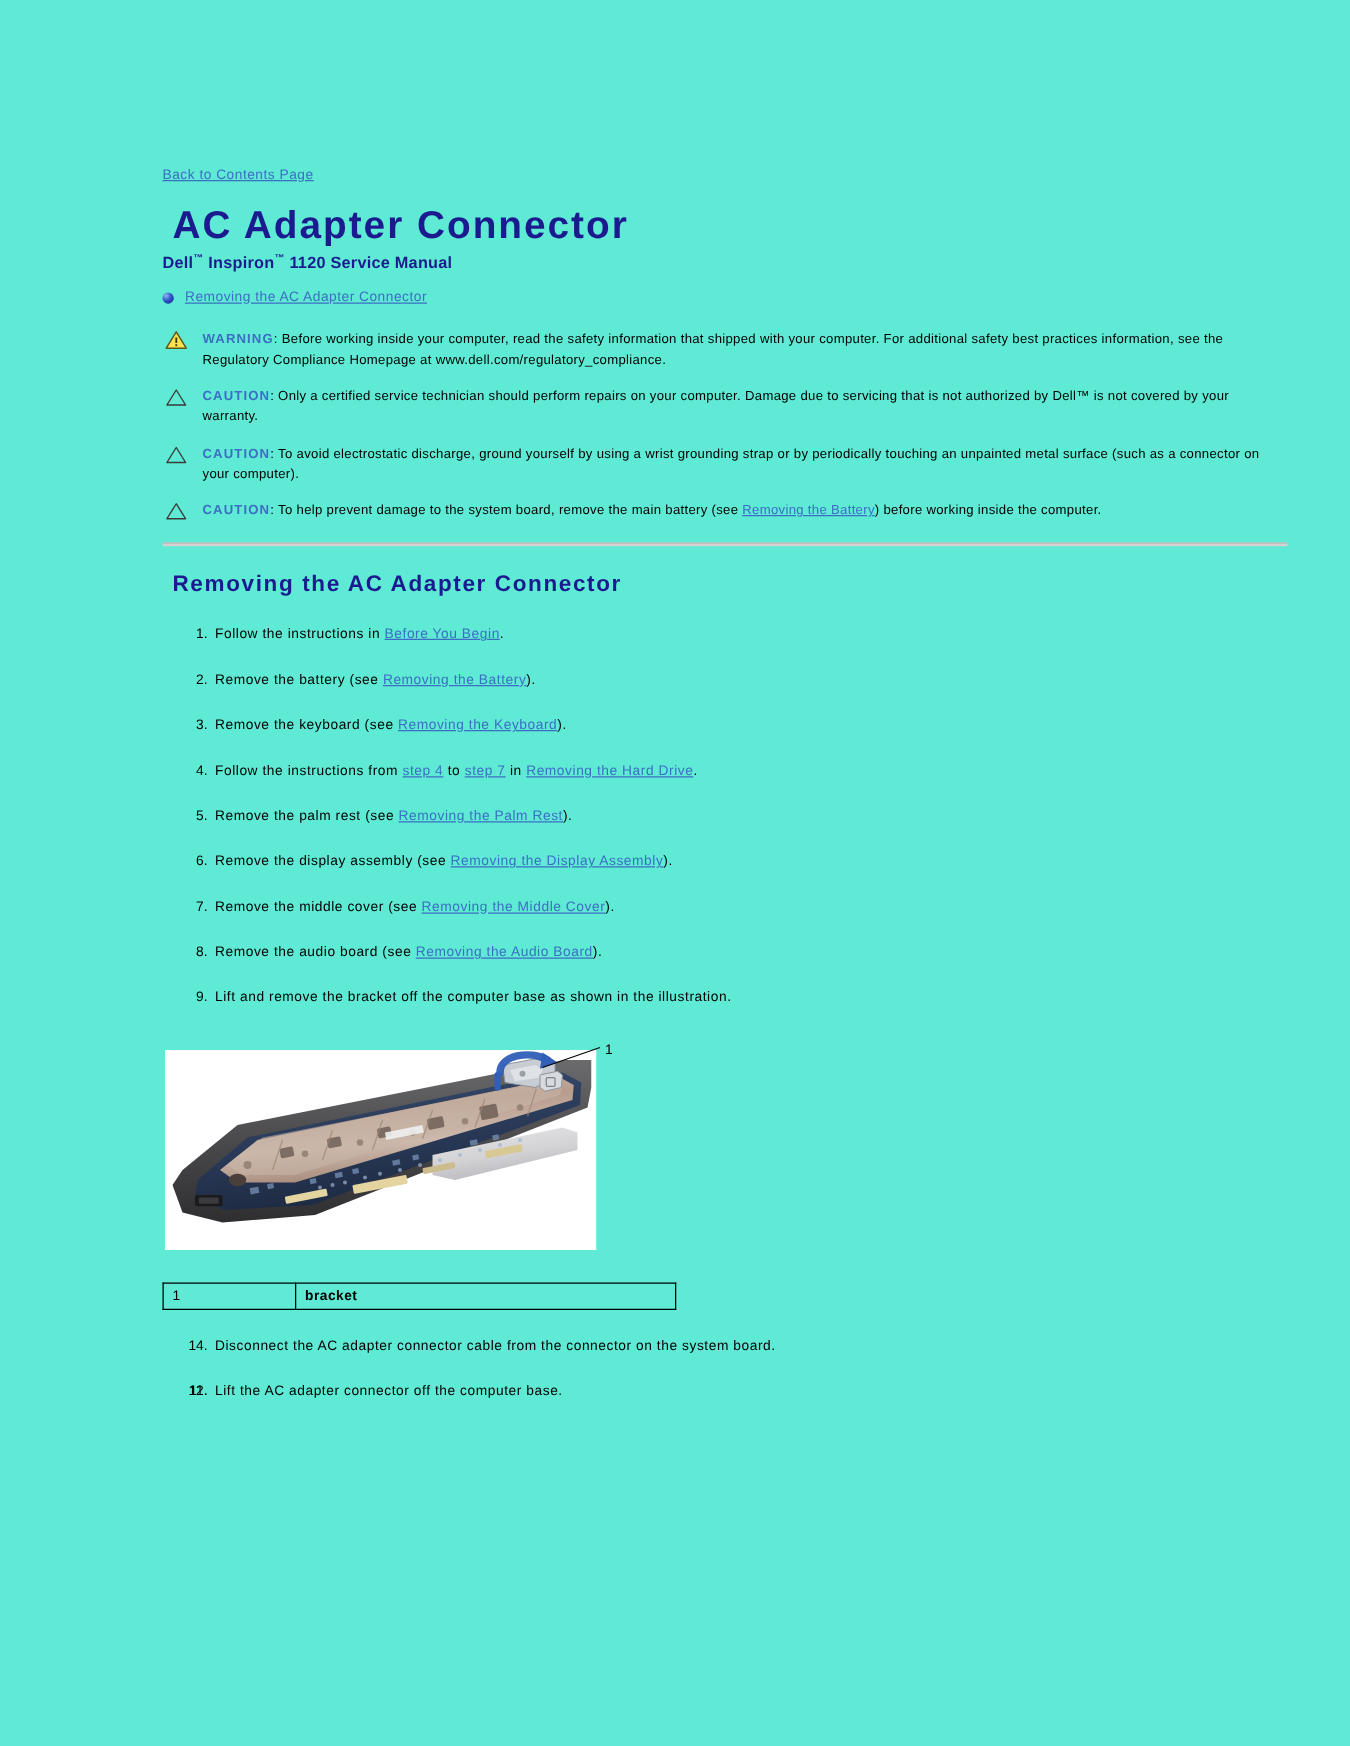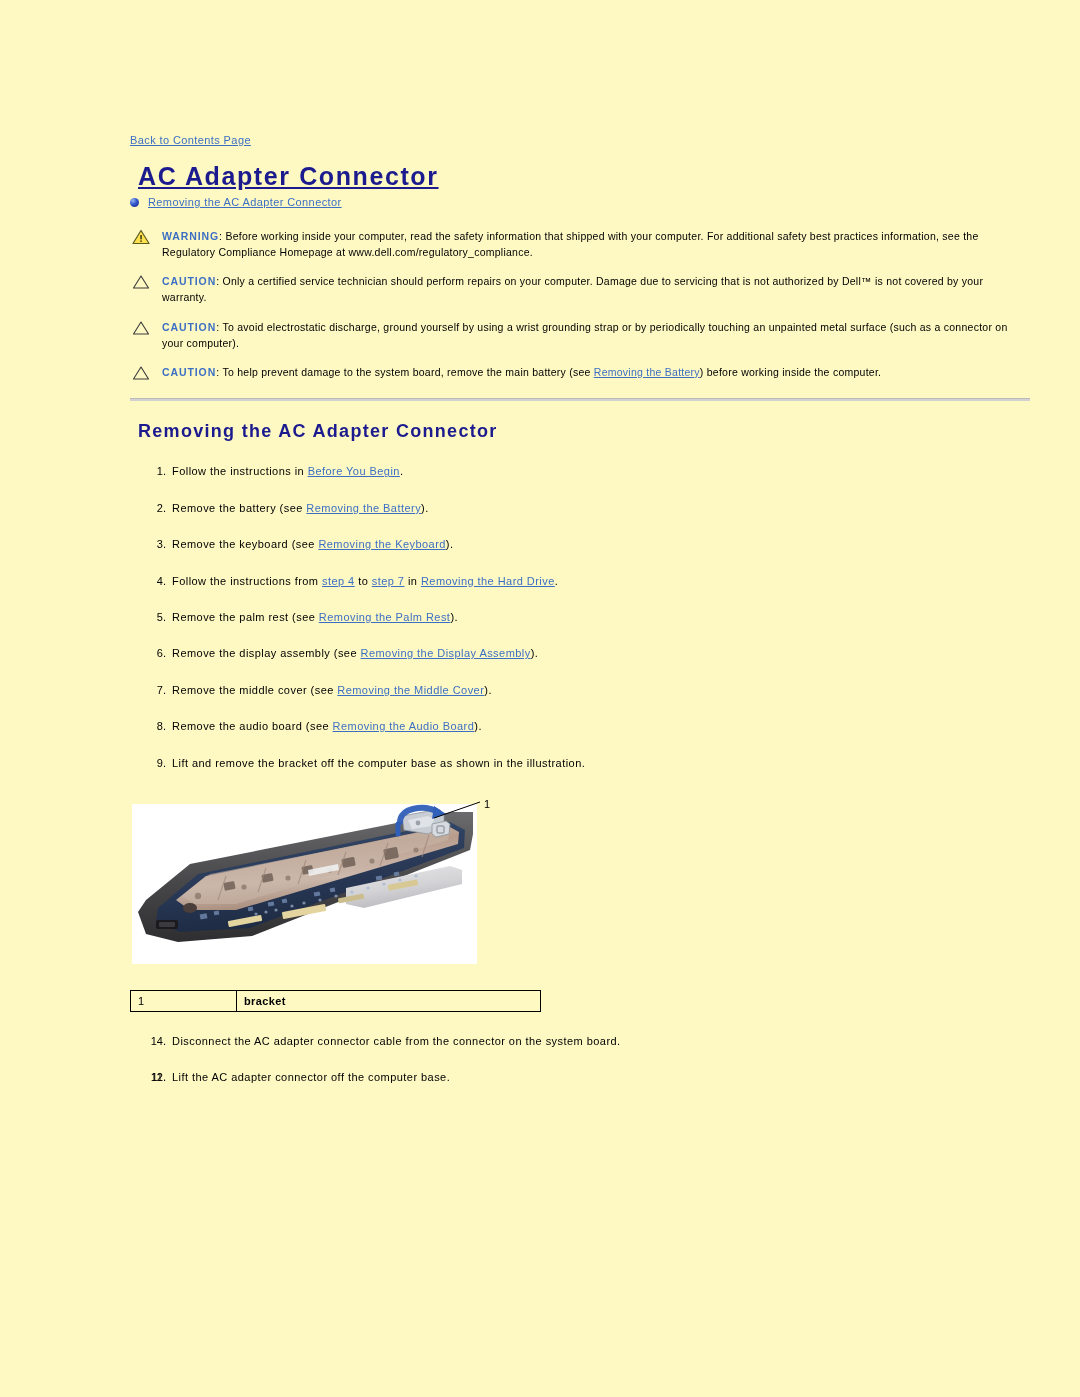--- a/index.html
+++ b/index.html
@@ -12,21 +12,21 @@
     height: 1397px;
     font-family: "Liberation Sans", sans-serif;
     color: #000000;
     overflow: hidden;
   }
 
   .page {
     position: relative;
     width: 1080px;
     height: 1397px;
-    background: #fef9c3;
+    background: #5eead4;
   }
 
   .content {
     position: absolute;
     left: 130px;
     top: 130px;
     width: 900px;
   }
 
   a, .link {
@@ -40,27 +40,26 @@
     font-size: 11px;
     letter-spacing: 0.4px;
     color: #3c6fc4;
     text-decoration: underline;
     display: inline-block;
     margin-bottom: 16px;
   }
 
   
   .doc-title {
-    font-size: 25px;
+    font-size: 31px;
     font-weight: bold;
     color: #1b1b8f;
     letter-spacing: 1.6px;
     margin: 0 0 4px 8px;
     line-height: 1.15;
-    text-decoration: underline;
   }
   .doc-subtitle {
     font-size: 13px;
     font-weight: bold;
     color: #1b1b8f;
     letter-spacing: 0.2px;
     margin: 0 0 14px 0;
   }
   .doc-subtitle sup {
     font-size: 8px;
@@ -203,20 +202,21 @@
 <body>
 
 <div class="page">
   <div class="content">
 
     
     <span class="backlink">Back to Contents Page</span>
 
     
     <h1 class="doc-title">AC Adapter Connector</h1>
+    <div class="doc-subtitle"><span>Dell</span><sup>™</sup><span> Inspiron</span><sup>™</sup><span> 1120 Service Manual</span></div>
 
     
     <ul class="toc">
       <li>
         <span class="ball"></span>
         <span class="link">Removing the AC Adapter Connector</span>
       </li>
     </ul>
 
     

